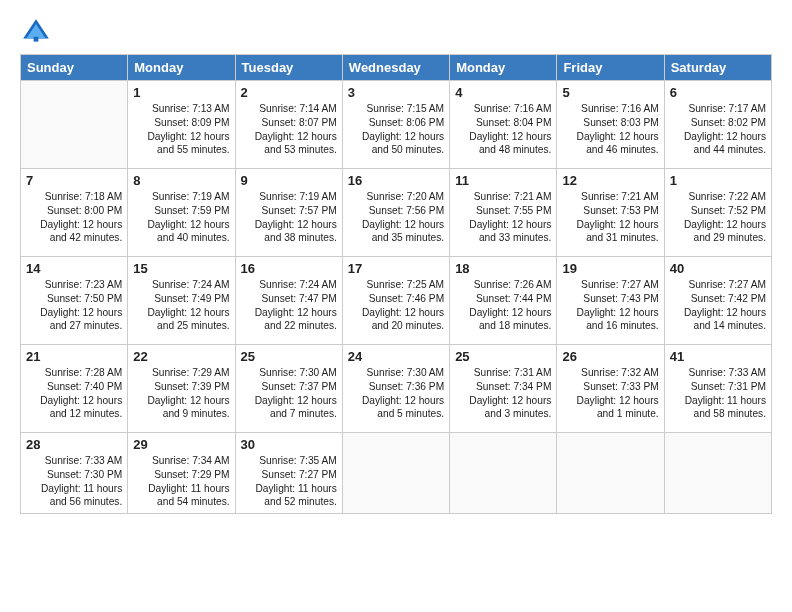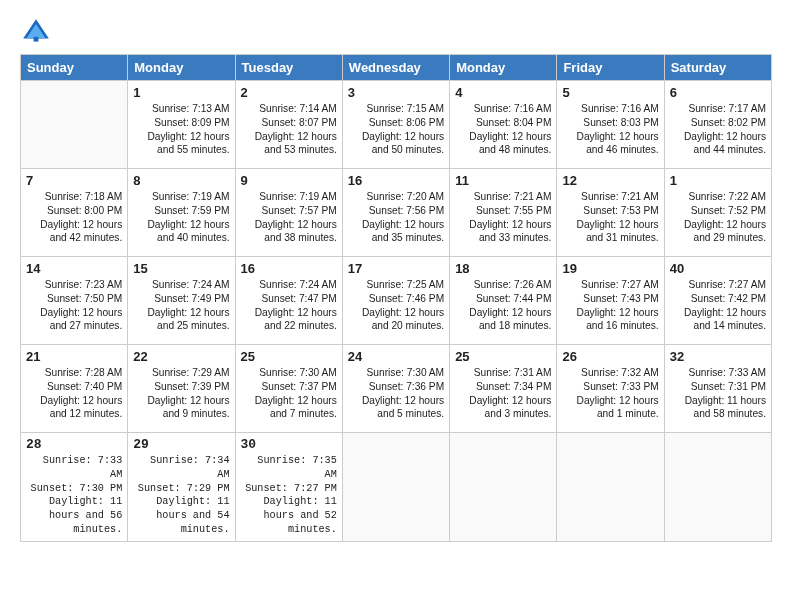--- a/index.html
+++ b/index.html
@@ -91,21 +91,20 @@
       font-size: 10.2px;
       line-height: 1.35;
       color: #222;
       text-align: right;
     }
     .empty-cell {
       background: #f9f9f9;
     }
     .last-row td {
       height: 72px;
-      font-family: Liberation Mono, monospace;
     }
   </style>
 </head>
 <body>
 
 <div class="page">
   <div class="header">
     <div class="logo">
       <svg class="logo-icon" viewBox="0 0 40 40">
         <polygon points="20,4 36,28 4,28" fill="#1a6abf"></polygon>
@@ -244,21 +243,21 @@
           </td>
           <td>
             <span class="day-number">25</span>
             <div class="day-info">Sunrise: 7:31 AM<br>Sunset: 7:34 PM<br>Daylight: 12 hours and 3 minutes.</div>
           </td>
           <td>
             <span class="day-number">26</span>
             <div class="day-info">Sunrise: 7:32 AM<br>Sunset: 7:33 PM<br>Daylight: 12 hours and 1 minute.</div>
           </td>
           <td>
-            <span class="day-number">32</span>
+            <span class="day-number">41</span>
             <div class="day-info">Sunrise: 7:33 AM<br>Sunset: 7:31 PM<br>Daylight: 11 hours and 58 minutes.</div>
           </td>
         </tr>
         <tr class="last-row">
           <td>
             <span class="day-number">28</span>
             <div class="day-info">Sunrise: 7:33 AM<br>Sunset: 7:30 PM<br>Daylight: 11 hours and 56 minutes.</div>
           </td>
           <td>
             <span class="day-number">29</span>

